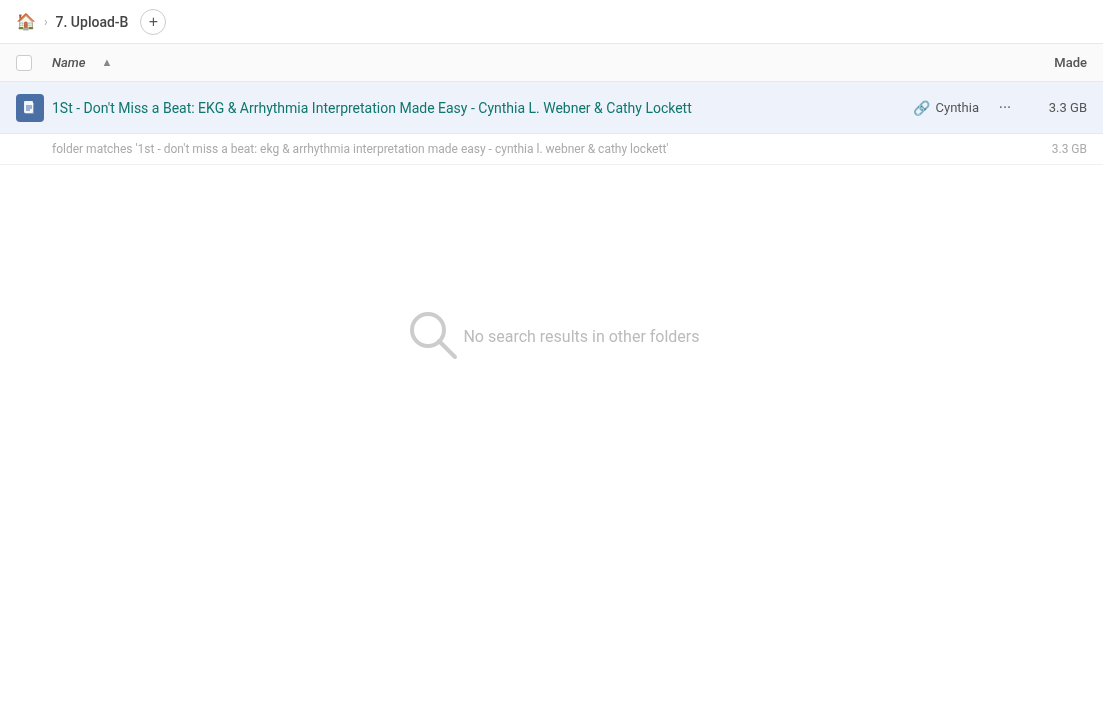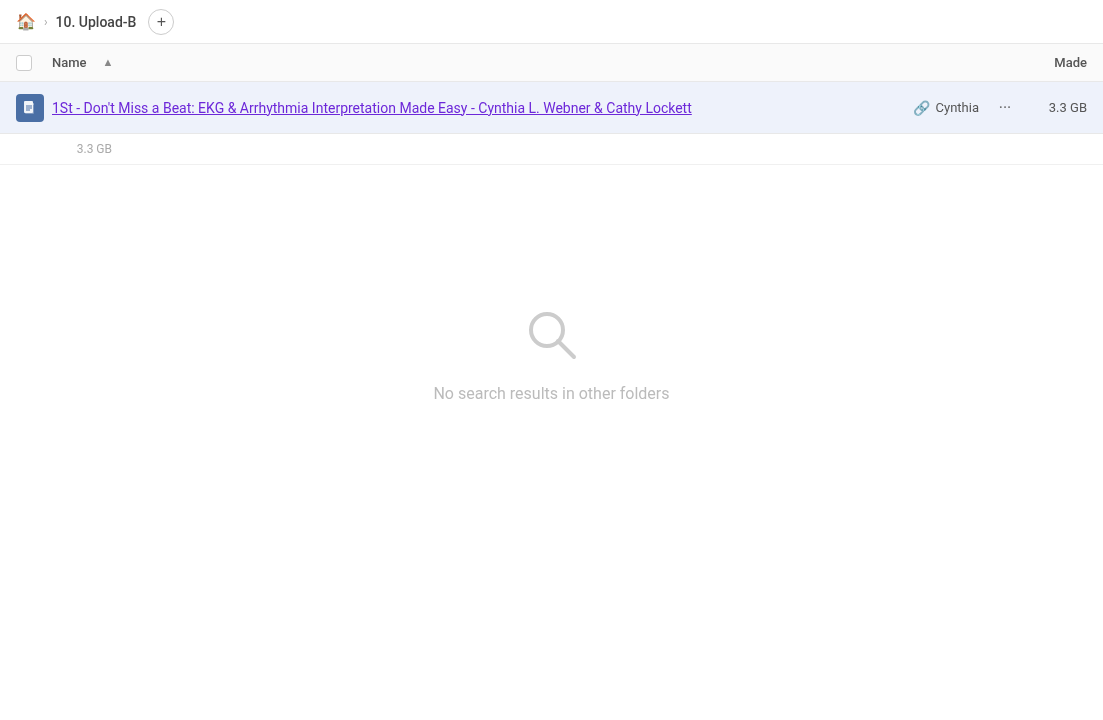--- a/index.html
+++ b/index.html
@@ -76,20 +76,21 @@
     }
 
     .name-col {
       flex: 1;
       display: flex;
       align-items: center;
       gap: 16px;
       font-size: 13px;
       font-weight: 500;
       color: #555;
+      font-style: italic;
     }
 
     .sort-arrow {
       font-size: 11px;
       color: #888;
     }
 
     .size-col {
       width: 80px;
       text-align: right;
@@ -127,22 +128,21 @@
     }
 
     .file-icon svg {
       width: 16px;
       height: 16px;
     }
 
     .file-name {
       flex: 1;
       font-size: 14px;
-      color: #6d28d9;
-      text-decoration: underline;
+      color: #0f766e;
     }
 
     .file-actions {
       display: flex;
       align-items: center;
       gap: 12px;
       margin-right: 8px;
     }
 
     .shared-badge {
@@ -195,25 +195,25 @@
     .subfolder-size {
       width: 60px;
       text-align: right;
       font-size: 12px;
       color: #aaa;
     }
 
     
     .empty-state {
       display: flex;
-      flex-direction: column;
+      flex-direction: row;
       align-items: center;
       justify-content: center;
       margin-top: 140px;
-      gap: 16px;
+      gap: 0;
     }
 
     .search-icon-large {
       color: #ccc;
     }
 
     .empty-text {
       font-size: 16px;
       color: #bbb;
     }
@@ -226,21 +226,21 @@
       background: white;
       cursor: pointer;
     }
   </style>
 </head>
 <body>
 
 <div class="header">
   <span class="home-icon">🏠</span>
   <span class="breadcrumb-arrow">›</span>
-  <span class="breadcrumb-item">10. Upload-B</span>
+  <span class="breadcrumb-item">7. Upload-B</span>
   <button class="add-tab-btn">+</button>
 </div>
 
 <div class="table-header">
   <div class="checkbox-col">
     <div class="checkbox"></div>
   </div>
   <div class="name-col">
     <span>Name</span>
     <span class="sort-arrow">▲</span>
@@ -266,20 +266,21 @@
     <div class="shared-badge">
       <span class="link-icon">🔗</span>
       <span>Cynthia</span>
     </div>
     <div class="more-btn">···</div>
   </div>
   <div class="file-size">3.3 GB</div>
 </div>
 
 <div class="subfolder-row">
+  <div class="subfolder-text">folder matches '1st - don't miss a beat: ekg &amp; arrhythmia interpretation made easy - cynthia l. webner &amp; cathy lockett'</div>
   <div class="subfolder-size">3.3 GB</div>
 </div>
 
 <div class="empty-state">
   <div class="search-icon-large">
     <svg width="60" height="60" viewBox="0 0 60 60" fill="none" xmlns="http://www.w3.org/2000/svg">
       <circle cx="25" cy="25" r="16" stroke="#ccc" stroke-width="4" fill="none"></circle>
       <line x1="36" y1="36" x2="52" y2="52" stroke="#ccc" stroke-width="4" stroke-linecap="round"></line>
     </svg>
   </div>

